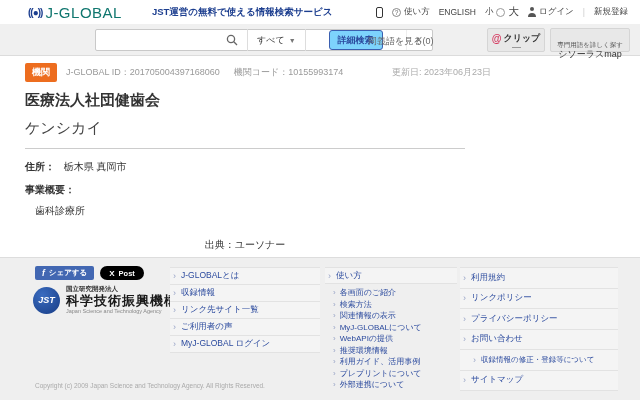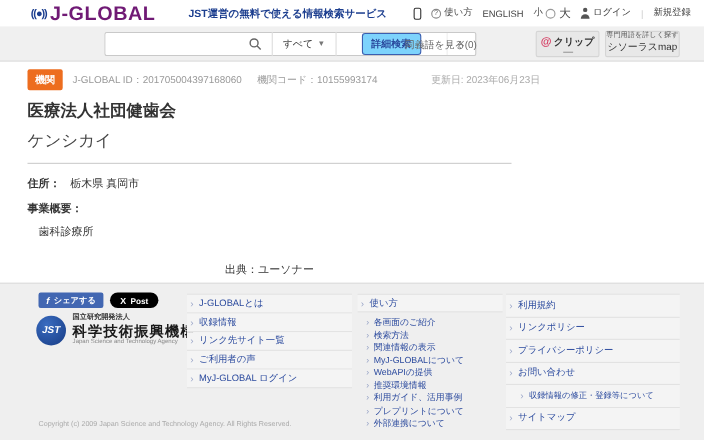--- a/index.html
+++ b/index.html
@@ -3,21 +3,21 @@
 <meta charset="utf-8">
 <style>
   * { margin:0; padding:0; box-sizing:border-box; }
   html,body { width:640px; height:400px; }
   body { position:relative; overflow:hidden; background:#fff; font-family:"Liberation Sans",sans-serif; color:#333; }
 
   
   .topbar { position:absolute; top:0; left:0; width:640px; height:24px; background:#fff; display:flex; align-items:center; padding:0 12px 0 28px; }
   .brand { display:flex; align-items:center; cursor:pointer; }
   .logo-mark { color:#1c3e8f; font-size:10px; font-weight:bold; letter-spacing:-1px; margin-right:3px; }
-  .logo-text { color:#701a75; font-size:18px; font-weight:bold; letter-spacing:.5px; }
+  .logo-text { color:#0f766e; font-size:15px; font-weight:normal; letter-spacing:.5px; }
   .tagline { margin-left:30px; font-size:9.5px; font-weight:bold; color:#1c3e8f; }
   .topnav { margin-left:auto; display:flex; align-items:center; gap:9px; font-size:8.5px; color:#444; }
   .nav-item { display:flex; align-items:center; gap:3px; cursor:pointer; }
   .phone-ic { width:7px; height:11px; border:1px solid #333; border-radius:2px; display:inline-block; }
   .q-ic { width:9px; height:9px; border:1px solid #888; border-radius:50%; font-size:6.5px; color:#666; display:inline-flex; align-items:center; justify-content:center; }
   .circ-ic { width:9px; height:9px; border:1px solid #999; border-radius:50%; display:inline-block; }
   .big { font-size:10.5px; }
   .sep-v { color:#ccc; }
   .person-ic { width:8px; height:10px; position:relative; display:inline-block; }
   .person-ic:before { content:""; position:absolute; top:0; left:2px; width:4px; height:4px; border-radius:50%; background:#555; }
@@ -31,21 +31,21 @@
   .unit-sep { width:1px; height:22px; background:#ddd; }
   .scope { display:flex; align-items:center; gap:4px; padding:0 9px; font-size:9px; color:#333; cursor:pointer;text-align:center; }
   .caret { font-size:7px; color:#777; }
   .adv-btn { margin:0 23px; border:1px solid #3b5fb0; color:#2b4a9e; background:#7dd3fc; font-size:9px; font-weight:bold; padding:2.5px 8px; border-radius:3px; cursor:pointer; font-family:"Liberation Sans",sans-serif; }
   .clear-x { color:#888; font-size:12px; padding:0 9px; border-left:1px solid #eee; cursor:pointer; line-height:20px; }
   .syn-link { position:absolute; left:368px; top:11px; font-size:9px; color:#666; cursor:pointer; }
   .clip-btn { position:absolute; left:487px; top:4px; width:58px; height:24px; background:#e8e8e8; border:1px solid #d5d5d5; border-radius:2px; display:flex; flex-direction:column; align-items:center; justify-content:center; cursor:pointer; }
   .clip-top { display:flex; align-items:center; gap:2px; font-size:9px; color:#333; font-weight:bold; }
   .clip-ic { color:#d5375e; font-size:10px; font-weight:bold; }
   .clip-dash { width:9px; height:1px; background:#999; margin-top:2px; }
-  .thes-btn { position:absolute; left:550px; top:4px; width:68px; height:24px; background:#e8e8e8; border:1px solid #d5d5d5; border-radius:2px; text-align:center; cursor:pointer; padding-top:0; }
+  .thes-btn { position:absolute; left:550px; top:4px; width:80px; height:24px; background:#e8e8e8; border:1px solid #d5d5d5; border-radius:2px; text-align:center; cursor:pointer; padding-top:12px; }
   .thes-small { font-size:6.5px; color:#555; line-height:8px; display:block; }
   .thes-main { font-size:9px; color:#333; line-height:11px; display:block; }
 
   
   .content { position:absolute; top:56px; left:25px; width:440px; }
   .id-row { width:466px; display:flex; align-items:center; margin-top:7px; font-size:9px; color:#999; }
   .type-badge { background:#ed6d1f; color:#fff; font-size:9px; padding:3px 7px; border-radius:2px; margin-right:9px; font-weight:bold; }
   .code-txt { margin-left:14px; }
   .updated { margin-left:auto; color:#aaa; }
   .rec-title { margin-top:9px; font-size:15px; font-weight:bold; color:#333; }

